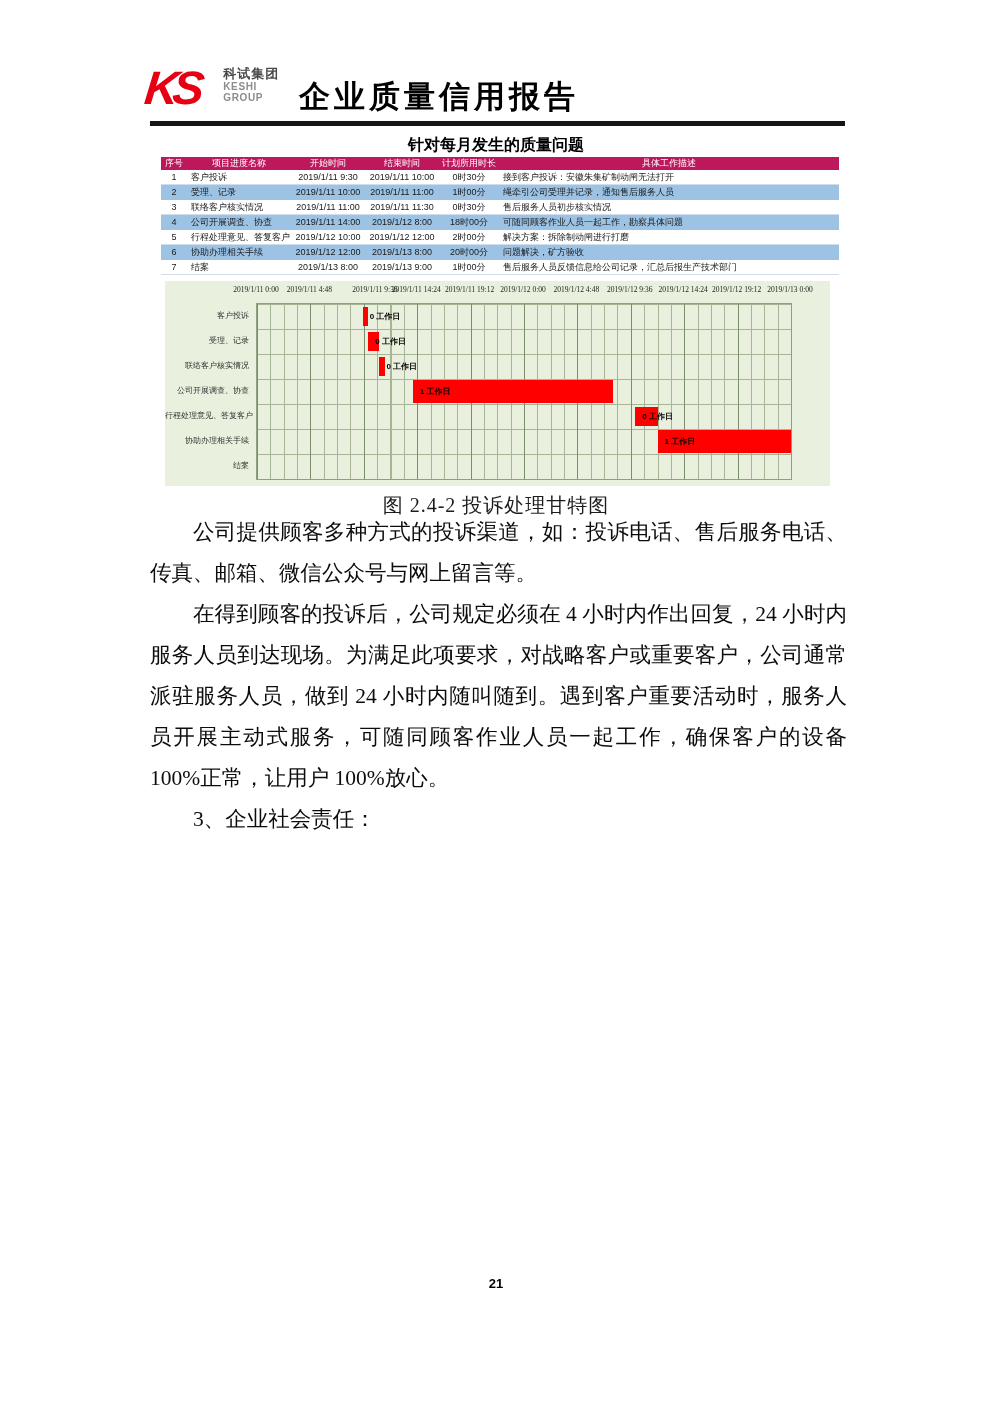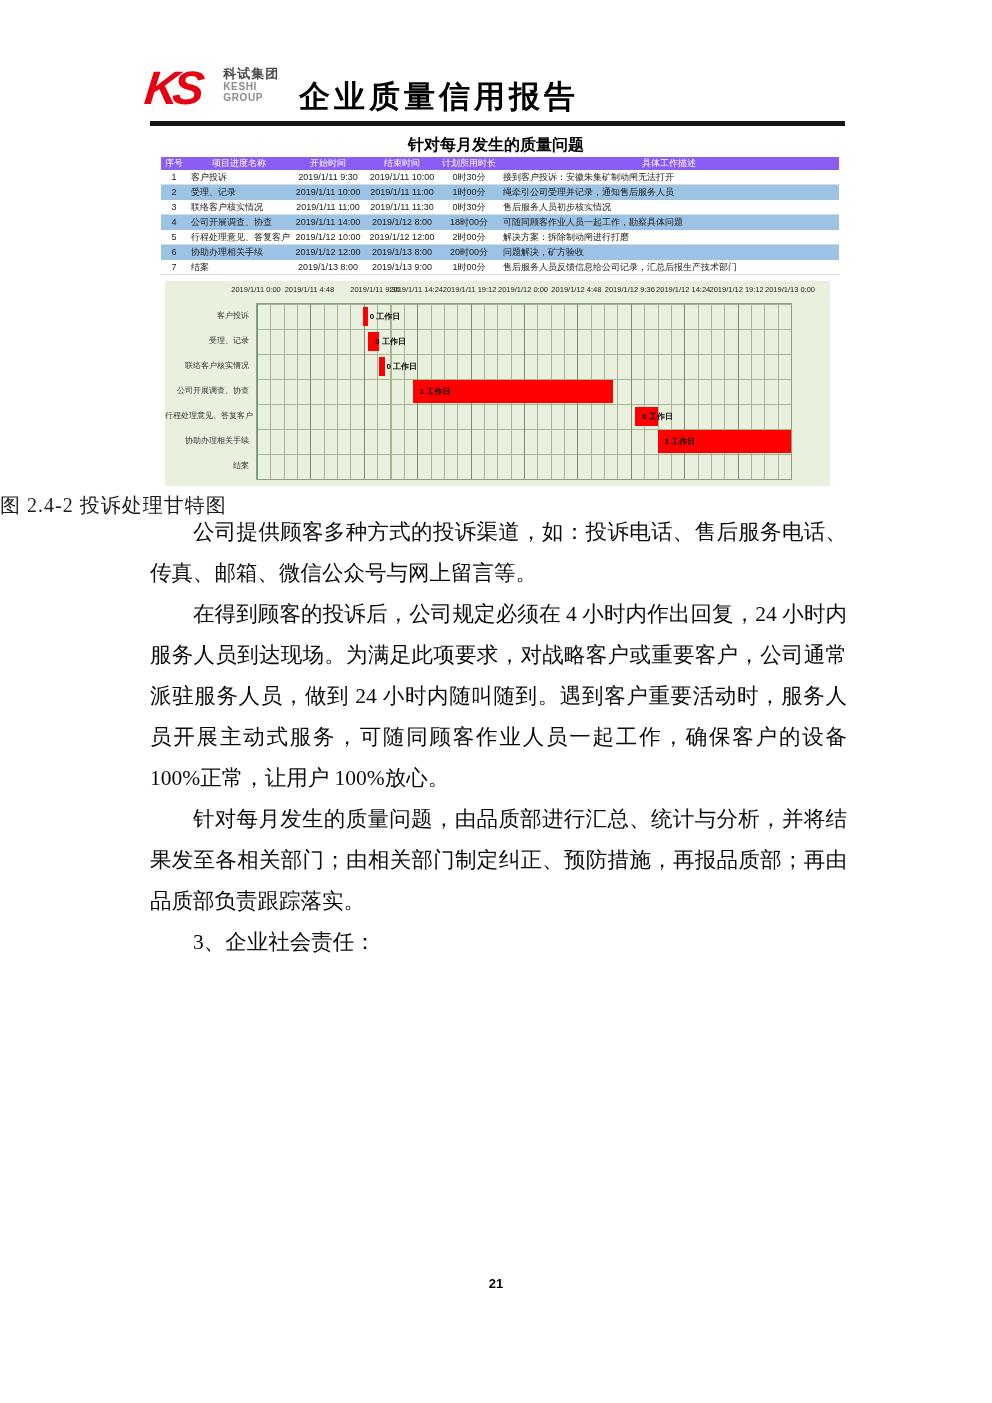--- a/index.html
+++ b/index.html
@@ -27,36 +27,36 @@
     font-family:"Liberation Sans",sans-serif;font-weight:bold;font-size:16px;color:#000;
   }
   table.cmp{
     position:absolute;left:161px;top:157px;width:678px;border-collapse:collapse;
     table-layout:fixed;font-family:"Liberation Sans",sans-serif;font-size:9px;color:#1a1a1a;
   }
   table.cmp col.c1{width:26px;} table.cmp col.c2{width:104px;}
   table.cmp col.c3{width:74px;} table.cmp col.c4{width:74px;}
   table.cmp col.c5{width:60px;} table.cmp col.c6{width:auto;}
   table.cmp th{
-    background:#8b5cf6;color:#fff;font-weight:normal;height:13px;padding:0 3px;
+    background:#be185d;color:#fff;font-weight:normal;height:13px;padding:0 3px;
     text-align:center;white-space:nowrap;overflow:hidden;
   }
   table.cmp td{
     height:14px;padding:0 4px;border-bottom:1px solid #cfdded;
     white-space:nowrap;overflow:hidden;text-align:left;
   }
   table.cmp td:nth-child(1),table.cmp td:nth-child(3),
   table.cmp td:nth-child(4),table.cmp td:nth-child(5){text-align:center;}
   table.cmp tr.alt td{background:#9cc2e4;border-bottom:1px solid #9cc2e4;}
   
   .gantt{position:absolute;left:165px;top:281px;width:665px;height:205px;background:#e9f1de;}
   .g-axis{position:absolute;left:0;top:4px;width:665px;height:13px;}
   .g-axis .tick{
     position:absolute;top:0;transform:translateX(-50%);white-space:nowrap;
-    font-family:Liberation Sans, sans-serif;font-size:7.5px;color:#222;
+    font-family:Liberation Serif, serif;font-size:7.5px;color:#222;
   }
   .g-labels{position:absolute;left:0;top:22px;width:86px;}
   .g-label{
     height:25px;line-height:25px;text-align:right;padding-right:2px;
     font-family:"Liberation Sans",sans-serif;font-size:8px;color:#333;white-space:nowrap;
   }
   .g-plot{
     position:absolute;left:91px;top:22px;width:534px;height:175px;overflow:hidden;
     border:1px solid #8ea082;box-sizing:content-box;
     background-image:
@@ -64,21 +64,21 @@
       repeating-linear-gradient(90deg,#a6b595 0,#a6b595 1px,transparent 1px,transparent 13.35px),
       repeating-linear-gradient(180deg,#a6b595 0,#a6b595 1px,transparent 1px,transparent 25px);
   }
   .g-bar{position:absolute;background:#ff0000;}
   .g-bar-label{
     position:absolute;height:25px;line-height:25px;white-space:nowrap;
     font-family:"Liberation Sans",sans-serif;font-size:8px;font-weight:bold;color:#000;
   }
   
   .fig-caption{
-    position:absolute;top:492px;left:0;width:992px;text-align:left;
+    position:absolute;top:492px;left:0;width:992px;text-align:center;
     font-size:20px;color:#1c1c1c;letter-spacing:1px;
   }
   .body-text{
     position:absolute;left:150px;top:512px;width:697px;
     font-size:21.5px;line-height:41px;text-align:justify;color:#0c0c0c;
   }
   .body-text p{margin:0;text-indent:2em;}
   .page-num{
     position:absolute;top:1276px;left:0;width:992px;text-align:center;
     font-family:"Liberation Sans",sans-serif;font-size:13px;font-weight:bold;color:#000;
@@ -216,17 +216,16 @@
       <div class="g-bar" style="background: rgb(255, 0, 0); left: 400.5px; width: 133.5px; top: 126px; height: 23px;"></div>
       <div class="g-bar-label" style="left: 407.5px; top: 125px;">1 工作日</div>
     </div>
 </div>
 
 <div class="fig-caption">图 2.4-2  投诉处理甘特图</div>
 
 <div class="body-text">
     <p>公司提供顾客多种方式的投诉渠道，如：投诉电话、售后服务电话、传真、邮箱、微信公众号与网上留言等。</p>
     <p>在得到顾客的投诉后，公司规定必须在 4 小时内作出回复，24 小时内服务人员到达现场。为满足此项要求，对战略客户或重要客户，公司通常派驻服务人员，做到 24 小时内随叫随到。遇到客户重要活动时，服务人员开展主动式服务，可随同顾客作业人员一起工作，确保客户的设备 100%正常，让用户 100%放心。</p>
-    <p>针对每月发生的质量问题，由品质部进行汇总、统计与分析，并将结果发至各相关部门；由相关部门制定纠正、预防措施，再报品质部；再由品质部负责跟踪落实。</p>
     <p>3、企业社会责任：</p>
   </div>
 
 <div class="page-num">21</div>
 
 </body></html>

